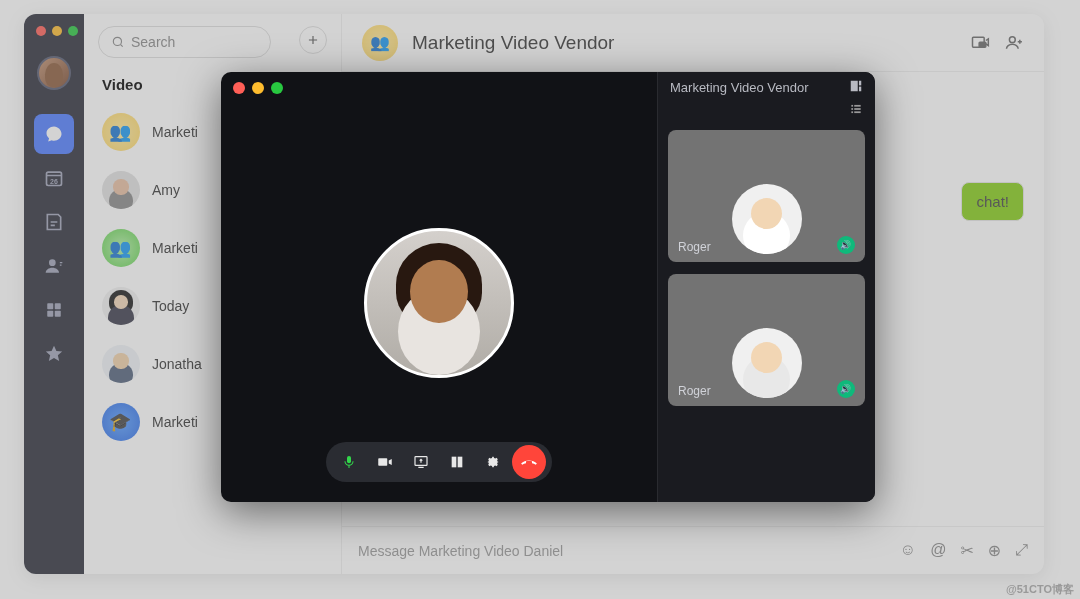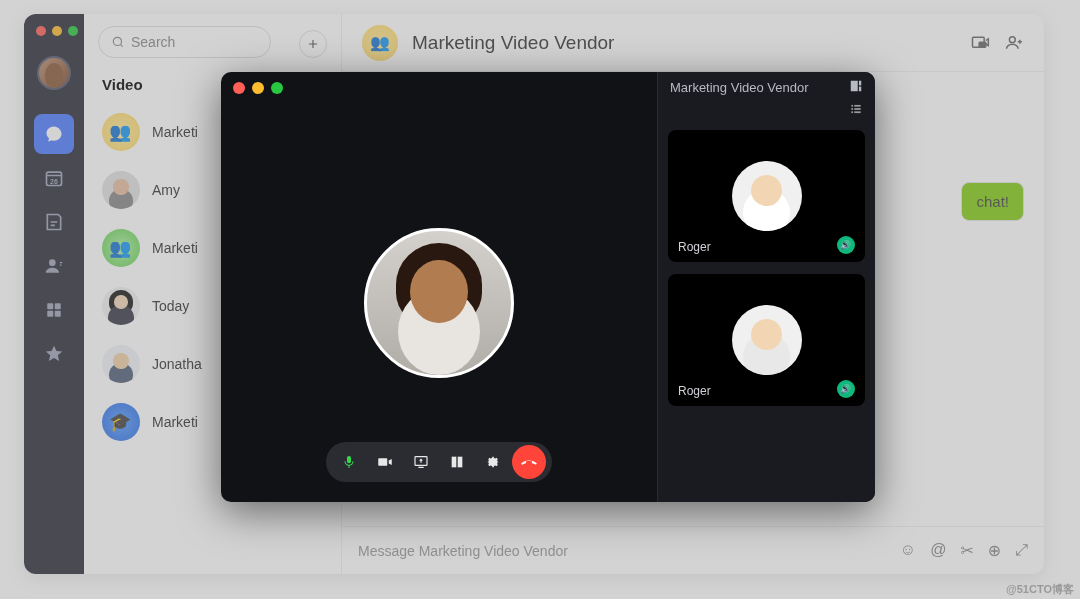--- a/index.html
+++ b/index.html
@@ -14,21 +14,21 @@
 .traffic-lights { display: flex; gap: 6px; margin-bottom: 16px; align-self: flex-start; margin-left: 12px; }
 .traffic-lights span { width: 10px; height: 10px; border-radius: 50%; display: block; }
 .tl-red { background: #ff5f57; } .tl-yellow { background: #febc2e; } .tl-green { background: #28c840; }
 .rail-btn { width: 40px; height: 40px; display: flex; align-items: center; justify-content: center; border-radius: 8px; color: #a0a4b8; cursor: pointer; }
 .rail-btn.active { background: #4e7cff; color: #fff; }
 .rail-avatar { width: 34px; height: 34px; border-radius: 50%; background: linear-gradient(135deg,#c09070,#7a4a30); border: 2px solid #555a70; margin-bottom: 20px; position: relative; overflow: hidden; }
 .rail-avatar::after { content:''; position:absolute; left:20%; right:20%; top:18%; bottom:5%; background:#8a5a3a; border-radius:50% 50% 40% 40%; }
 
 
 .chat-list { width: 258px; border-right: 1px solid #eee; display: flex; flex-direction: column; }
-.chat-header { display: flex; align-items: flex-end; gap: 28px; padding: 12px 14px; }
+.chat-header { display: flex; align-items: flex-start; gap: 28px; padding: 12px 14px; }
 .search { flex: 1; display: flex; align-items: center; gap: 6px; height: 32px; border: 1px solid #ddd; border-radius: 16px; padding: 0 12px; color: #888; font-size: 14px; }
 .add-btn { width: 28px; height: 28px; border: 1px solid #ddd; border-radius: 50%; display: flex; align-items: center; justify-content: center; color: #555; font-size: 18px; }
 .section-title { font-weight: 700; font-size: 15px; padding: 6px 18px 10px; }
 .chat-item { display: flex; align-items: center; gap: 12px; padding: 10px 18px; font-size: 14px; color: #333; }
 .chat-av { width: 38px; height: 38px; border-radius: 50%; flex-shrink: 0; position: relative; overflow: hidden; }
 .chat-av.group-y { background: radial-gradient(circle,#ffe9a0,#ffd860); }
 .chat-av.group-g { background: radial-gradient(circle,#b6f0a8,#5dd24a); }
 .chat-av.group-b { background: radial-gradient(circle,#5aa0ff,#2b6be8); }
 .chat-av.person1 { background: #e0e0e0; }
 .chat-av.person1::after { content:''; position:absolute; top:22%; left:30%; width:40%; height:40%; background:#e7bda0; border-radius:50%; box-shadow: 0 14px 0 4px #888; }
@@ -62,21 +62,21 @@
 .main-av::before { content:''; position:absolute; top:8%; left:20%; width:60%; height:58%; background:#281810; border-radius:50% 50% 40% 40%; }
 .main-av::after { content:''; position:absolute; top:20%; left:30%; width:40%; height:44%; background:#b17c50; border-radius:50%; box-shadow: 0 40px 0 12px #e8e4e0; }
 .call-toolbar { position:absolute; bottom:20px; left:50%; transform:translateX(-50%); background:#2a2c32; border-radius:22px; height:40px; display:flex; align-items:center; padding:0 6px; gap:2px; }
 .tb-btn { width:34px; height:34px; display:flex; align-items:center; justify-content:center; border-radius:50%; color:#e8e8e8; cursor:pointer; }
 .tb-btn.mic { color:#32d74b; }
 .tb-btn.end { background:#ff453a; color:#fff; }
 
 .call-side { width:218px; background:#1a1b20; border-left:1px solid #2a2b30; display:flex; flex-direction:column; }
 .call-side-head { height:30px; display:flex; align-items:center; justify-content:space-between; padding:0 12px; color:#b8bac2; font-size:13px; }
 .call-side-sub { height:22px; display:flex; justify-content:flex-end; padding:0 12px; color:#999; }
-.participant { margin:6px 10px; background:#000000; border-radius:8px; padding:8px; position:relative; height:132px; display:flex; flex-direction:column; align-items:center; justify-content:center; }
+.participant { margin:6px 10px; background:#737373; border-radius:8px; padding:8px; position:relative; height:132px; display:flex; flex-direction:column; align-items:center; justify-content:flex-end; }
 .p-av { width:70px; height:70px; border-radius:50%; overflow:hidden; background:#f0f0f0; position:relative; }
 .p-av::after { content:''; position:absolute; top:20%; left:28%; width:44%; height:44%; background:#f2d6b4; border-radius:50%; box-shadow: 0 22px 0 8px #fff; }
 .p-av.p2::after { box-shadow: 0 22px 0 8px #e8e8e8; }
 .p-name { position:absolute; left:10px; bottom:8px; color:#d0d2d8; font-size:12px; }
 .p-speak { position:absolute; right:10px; bottom:8px; width:18px; height:18px; border-radius:50%; background:#0fb97b; display:flex; align-items:center; justify-content:center; color:#fff; font-size:9px; }
 
 .icon { width:20px; height:20px; display:inline-flex; align-items:center; justify-content:center; }
 .cal-day { font-size:7px; font-weight:700; position:absolute; width:100%; text-align:center; top:4px; color:#a0a4b8; }
 .watermark { position:absolute; right:6px; bottom:2px; font-size:11px; color:#999; z-index:20;font-weight:bold; }
 </style>
@@ -199,21 +199,21 @@
             <circle cx="10" cy="8" r="3.5"></circle>
             <path d="M3 19c0-3 3-5.5 7-5.5s7 2.5 7 5.5"></path>
             <path d="M19 8v5M16.5 10.5h5"></path>
           </svg>
       </span>
     </div>
     <div class="conv-body">
       <div class="conv-bubble">chat!</div>
     </div>
     <div class="composer">
-      <div class="composer-input">Message Marketing Video Vendor</div>
+      <div class="composer-input">Message Marketing Video Daniel</div>
       <div class="composer-icons">
         <span>☺</span>
         <span>@</span>
         <span>✂</span>
         <span>⊕</span>
         <span>⤢</span>
       </div>
     </div>
   </div>
 </div>

